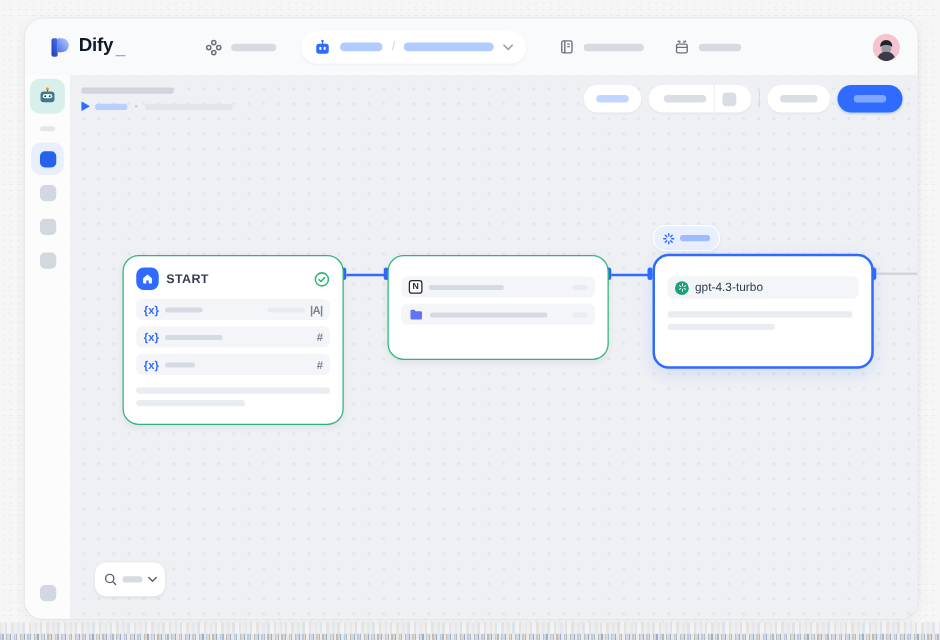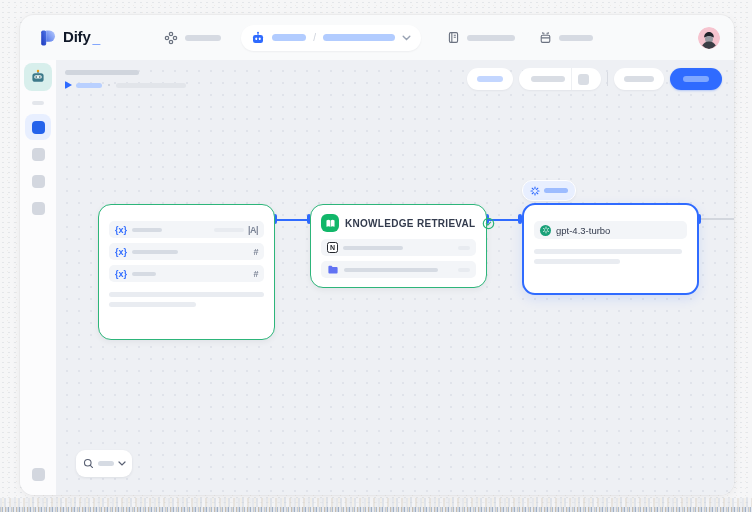--- a/index.html
+++ b/index.html
@@ -255,65 +255,65 @@
       <div class="edge" style="left:221px;width:33px;"></div>
       <div class="edge" style="left:433px;width:33px;"></div>
       <div class="edge gray" style="left:645px;width:33px;"></div>
       <div class="handle" style="left:217px;"></div>
       <div class="handle" style="left:251px;"></div>
       <div class="handle" style="left:429px;"></div>
       <div class="handle" style="left:462px;"></div>
       <div class="handle" style="left:641px;"></div>
 
       <div class="node node-start">
-        <div class="node-rows">
-          <div class="nrow">
-            <span class="var-glyph">{x}</span>
-            <span class="nbar" style="width:30px;"></span>
-            <span class="nrow-right">
-              <span class="nbar light" style="width:30px;"></span>
-              <span class="type-glyph">|A|</span>
-            </span>
-          </div>
-          <div class="nrow">
-            <span class="var-glyph">{x}</span>
-            <span class="nbar" style="width:46px;"></span>
-            <span class="nrow-right">
-              <span class="type-glyph">#</span>
-            </span>
-          </div>
-          <div class="nrow">
-            <span class="var-glyph">{x}</span>
-            <span class="nbar" style="width:24px;"></span>
-            <span class="nrow-right">
-              <span class="type-glyph">#</span>
-            </span>
-          </div>
-        </div>
-        <div class="skeleton">
-          <div class="sk-bar" style="width:100%;"></div>
-          <div class="sk-bar" style="width:56%;"></div>
-        </div>
-      </div>
-
-      <div class="node node-kr">
         <div class="node-head">
-          <div class="node-icon icon-kr">
-            <svg width="11" height="11" viewBox="0 0 12 12">
-              <path d="M1.6 2.6c1.5-.8 3-.8 4.1 0v6.9c-1.1-.8-2.6-.8-4.1 0zM10.4 2.6c-1.5-.8-3-.8-4.1 0v6.9c1.1-.8 2.6-.8 4.1 0z" fill="#fff"></path>
+          <div class="node-icon icon-start">
+            <svg width="10" height="10" viewBox="0 0 12 12">
+              <path d="M1.8 5.4L6 1.8l4.2 3.6v4.4a.8.8 0 0 1-.8.8H7.2V7.6H4.8v3H2.6a.8.8 0 0 1-.8-.8z" fill="#fff"></path>
             </svg>
           </div>
-          <span class="node-title">KNOWLEDGE RETRIEVAL</span>
+          <span class="node-title">START</span>
           <span class="node-check">
             <svg width="13" height="13" viewBox="0 0 14 14" fill="none" stroke="#2db57a" stroke-width="1.3" stroke-linecap="round" stroke-linejoin="round">
               <circle cx="7" cy="7" r="5.6"></circle>
                 <path d="M4.6 7.2l1.6 1.6 3.1-3.3"></path>
             </svg>
           </span>
         </div>
+        <div class="node-rows">
+          <div class="nrow">
+            <span class="var-glyph">{x}</span>
+            <span class="nbar" style="width:30px;"></span>
+            <span class="nrow-right">
+              <span class="nbar light" style="width:30px;"></span>
+              <span class="type-glyph">|A|</span>
+            </span>
+          </div>
+          <div class="nrow">
+            <span class="var-glyph">{x}</span>
+            <span class="nbar" style="width:46px;"></span>
+            <span class="nrow-right">
+              <span class="type-glyph">#</span>
+            </span>
+          </div>
+          <div class="nrow">
+            <span class="var-glyph">{x}</span>
+            <span class="nbar" style="width:24px;"></span>
+            <span class="nrow-right">
+              <span class="type-glyph">#</span>
+            </span>
+          </div>
+        </div>
+        <div class="skeleton">
+          <div class="sk-bar" style="width:100%;"></div>
+          <div class="sk-bar" style="width:56%;"></div>
+        </div>
+      </div>
+
+      <div class="node node-kr">
         <div class="node-rows">
           <div class="nrow">
             <span class="notion-icon">N</span>
             <span class="nbar" style="width:60px;"></span>
             <span class="nrow-right">
                 <span class="nbar light" style="width:12px;"></span>
               </span>
           </div>
           <div class="nrow">
             <span style="display:flex;">

